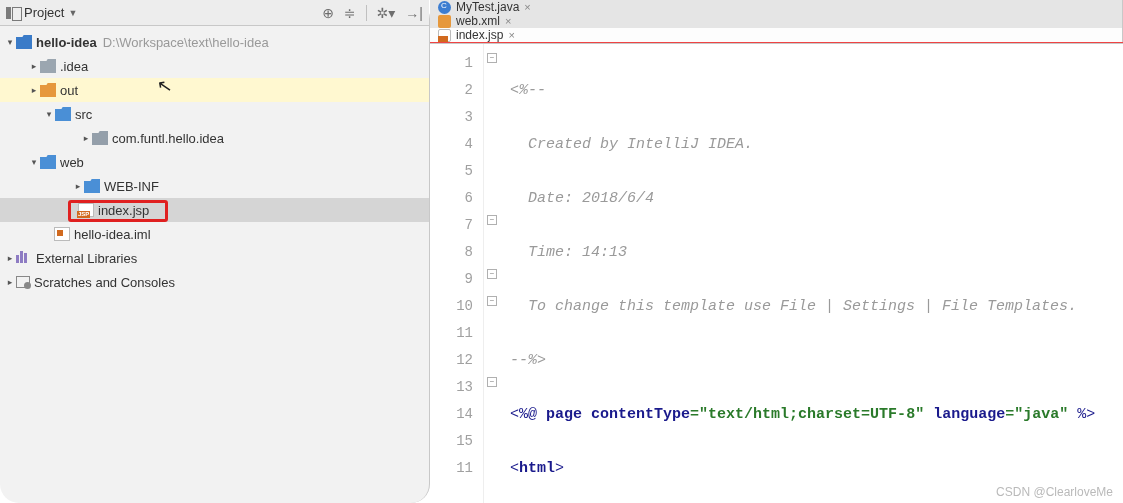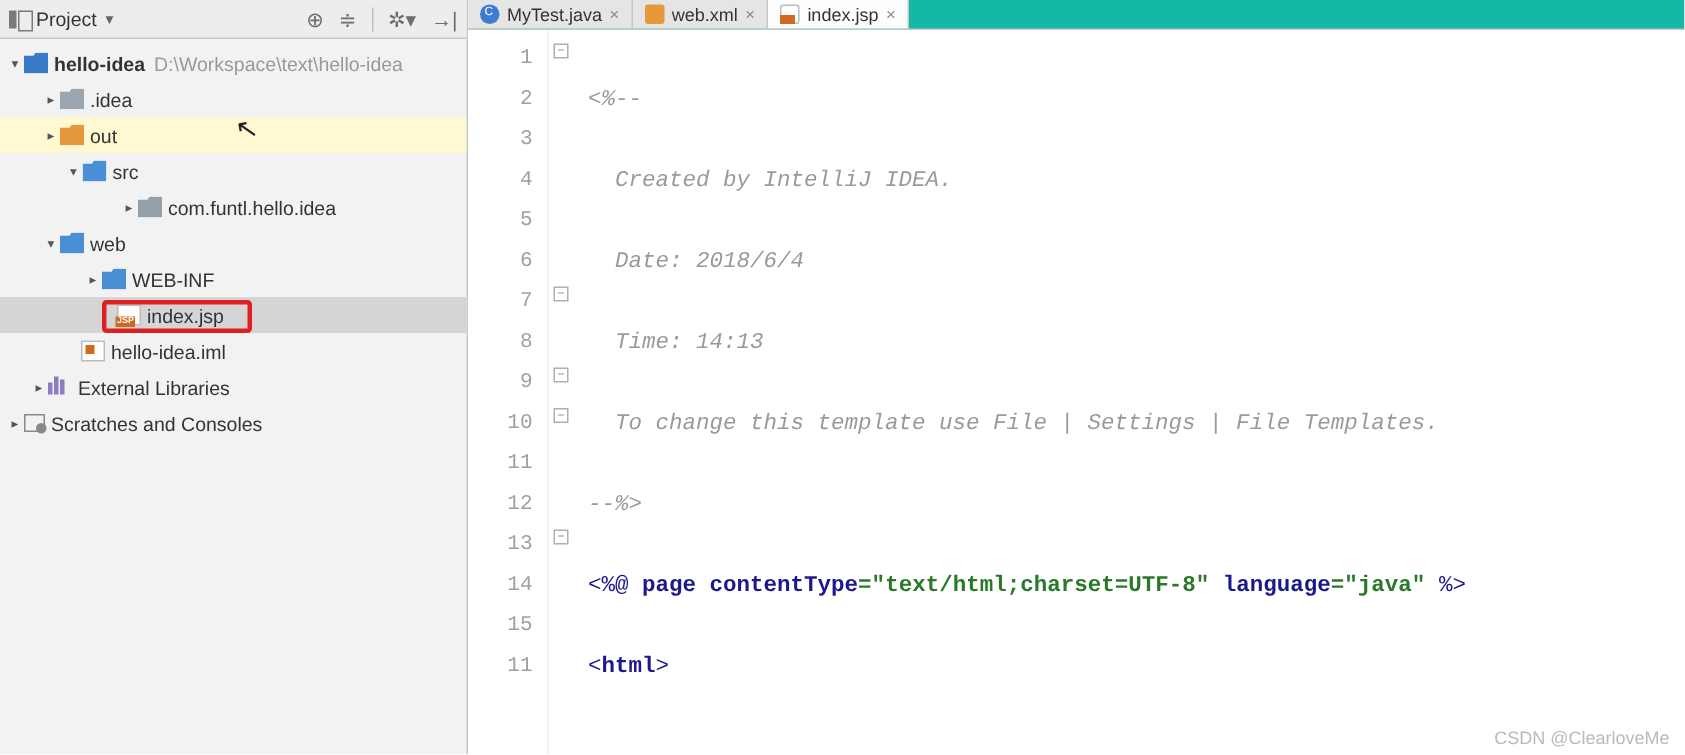--- a/index.html
+++ b/index.html
@@ -7,21 +7,21 @@
   font-family: "Segoe UI", Tahoma, sans-serif;
   font-size: 13px;
   background: #fff;
   color: #333;
   width: 1123px;
   height: 503px;
   overflow: hidden;
   position: relative;
 }
 .container { display: flex; height: 100%; }
-.sidebar { width: 312px; background: #f2f2f2; border-right: 1px solid #c8c8c8; display: flex; flex-direction: column; }
+.sidebar { width: 430px; background: #f2f2f2; border-right: 1px solid #c8c8c8; display: flex; flex-direction: column; border-radius: 19px; }
 .sidebar-header {
   height: 26px; display: flex; align-items: center; padding: 0 6px;
   border-bottom: 1px solid #c8c8c8; background: #ededed;
 }
 .sidebar-title { display: flex; align-items: center; gap: 4px; flex: 1; }
 .side-sq { width: 14px; height: 12px; display: inline-block; position: relative; }
 .side-sq::before { content:''; position:absolute; left:0; top:0; width:5px; height:12px; background:#7a7a7a; }
 .side-sq::after { content:''; position:absolute; left:6px; top:0; width:8px; height:12px; border:1px solid #7a7a7a; }
 .proj-label { font-weight: 400; }
 .dropdown-arrow { font-size: 9px; color: #666; }
@@ -53,21 +53,21 @@
 .scratch-icon { width:14px; height:12px; border:1px solid #888; position:relative; }
 .scratch-icon::before { content:''; position:absolute; right:-2px; bottom:-2px; width:7px; height:7px; background:#888; border-radius:50%; }
 .node-label { }
 .node-label.bold { font-weight: 600; }
 .node-sub { color: #999; margin-left: 6px; }
 .red-box { position: absolute; border: 3px solid #e02020; border-radius: 3px; pointer-events: none; }
 .redA { left: 68px; top: 200px; width: 100px; height: 22px; }
 .cursor { position:absolute; left:157px; top:75px; font-size:18px; color:#222; transform: rotate(-10deg); }
 
 .editor { flex: 1; display: flex; flex-direction: column; background:#fff; }
-.tabbar { height: 20px; display: flex; align-items: stretch; background: #14b8a6; border-bottom: 1px solid #c8c8c8; }
+.tabbar { height: 44px; display: flex; align-items: stretch; background: #ef4444; border-bottom: 1px solid #c8c8c8; flex-direction: column; }
 .tab { display: flex; align-items: center; gap: 5px; padding: 0 8px; border-right: 1px solid #c8c8c8; background:#e5e5e5; font-size:12px; }
 .tab.active { background: #fdfdfd; }
 .tab-icon { width:13px; height:13px; display:inline-block; border-radius:2px; }
 .ti-java { background:#3c7dd1; border-radius:50%; position:relative; }
 .ti-java::after { content:'C'; color:#fff; font-size:8px; position:absolute; left:3px; top:0; }
 .ti-xml { background:#e6983c; }
 .ti-jsp { background:#fff; border:1px solid #bbb; position:relative; }
 .ti-jsp::after { content:''; position:absolute; left:-1px; bottom:-1px; width:10px; height:6px; background:#d16a1f; }
 .tab-close { color:#888; font-size:11px; cursor:pointer; }
 
@@ -130,38 +130,38 @@
       <div class="tree-row" style="padding-left:80px">
         <span class="arrow right"></span>
         <span class="icon folder grey"></span>
         <span class="node-label">com.funtl.hello.idea</span>
       </div>
       <div class="tree-row" style="padding-left:28px">
         <span class="arrow down"></span>
         <span class="icon folder blue"></span>
         <span class="node-label">web</span>
       </div>
-      <div class="tree-row" style="padding-left:56px">
+      <div class="tree-row" style="padding-left:72px">
         <span class="arrow right"></span>
         <span class="icon folder blue"></span>
         <span class="node-label">WEB-INF</span>
       </div>
       <div class="tree-row selected" style="padding-left:66px">
         <span class="arrow none"></span>
         <span class="icon jsp-file">
             <span class="jsp-badge">JSP</span>
           </span>
         <span class="node-label">index.jsp</span>
       </div>
       <div class="tree-row" style="padding-left:42px">
         <span class="arrow none"></span>
         <span class="icon iml-file"></span>
         <span class="node-label">hello-idea.iml</span>
       </div>
-      <div class="tree-row" style="padding-left:20px">
+      <div class="tree-row" style="padding-left:4px">
         <span class="arrow right"></span>
         <span class="icon">
             <span class="lib-icon">
               <span></span>
               <span></span>
               <span></span>
             </span>
           </span>
         <span class="node-label">External Libraries</span>
       </div>

